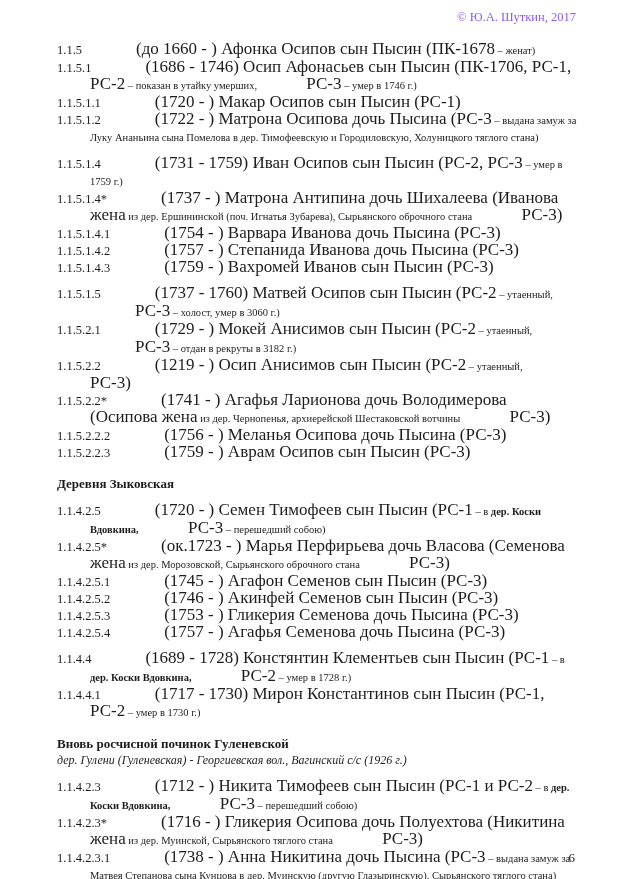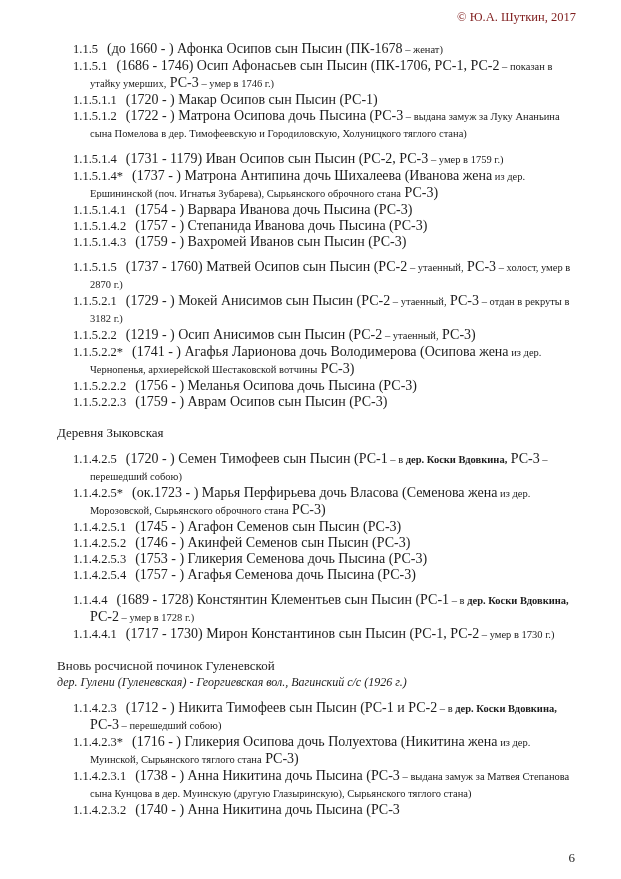--- a/index.html
+++ b/index.html
@@ -24,50 +24,50 @@
     padding-right: 44px;
   }
   p.entry {
     margin: 0;
     padding-left: 33px;
     text-indent: -33px;
     font-size: 12.5px;
     line-height: 16px;
   }
   p.entry.gap { margin-top: 9px; }
-  .num { margin-right: 9px; margin-left: 16px; }
-  .seg-n { font-size: 14px; }
+  .num { margin-right: 9px; }
+  .seg-n { font-size: 17px; margin-left: 45px; }
   .seg-s { font-size: 10.5px; }
   .seg-sb { font-size: 10.5px; font-weight: bold; text-align: right; }
   .section { margin-top: 14px; margin-bottom: 10px; }
-  .sec-title { font-weight: normal; font-size: 13px; line-height: 17px; }
+  .sec-title { font-weight: bold; font-size: 13px; line-height: 17px; }
   .sec-subtitle { font-style: italic; font-size: 12px; line-height: 16px; }
   .page-number {
     position: absolute;
     right: 46px;
     bottom: 13px;
     font-size: 13px;
   }
 </style>
 </head>
 <body>
 
-<div class="copyright" style="color: #7f1d1d;">© Ю.А. Шуткин, 2017</div>
+<div class="copyright" style="color: #8b5cf6;">© Ю.А. Шуткин, 2017</div>
 
 <div class="doc">
     <p class="entry"><span class="num">1.1.5</span><span class="seg-n">(до 1660 - ) Афонка Осипов сын Пысин (ПК-1678</span><span class="seg-s"> – женат)</span></p>
     <p class="entry"><span class="num">1.1.5.1</span><span class="seg-n">(1686 - 1746) Осип Афонасьев сын Пысин (ПК-1706, РС-1, РС-2</span><span class="seg-s"> – показан в утайку умерших,</span><span class="seg-n"> РС-3</span><span class="seg-s"> – умер в 1746 г.)</span></p>
     <p class="entry"><span class="num">1.1.5.1.1</span><span class="seg-n">(1720 - ) Макар Осипов сын Пысин (РС-1)</span></p>
     <p class="entry"><span class="num">1.1.5.1.2</span><span class="seg-n">(1722 - ) Матрона Осипова дочь Пысина (РС-3</span><span class="seg-s"> – выдана замуж за Луку Ананьина сына Помелова в дер. Тимофеевскую и Городиловскую, Холуницкого тяглого стана)</span></p>
-    <p class="entry gap"><span class="num">1.1.5.1.4</span><span class="seg-n">(1731 - 1179) Иван Осипов сын Пысин (РС-2, РС-3</span><span class="seg-s"> – умер в 1759 г.)</span></p>
+    <p class="entry gap"><span class="num">1.1.5.1.4</span><span class="seg-n">(1731 - 1759) Иван Осипов сын Пысин (РС-2, РС-3</span><span class="seg-s"> – умер в 1759 г.)</span></p>
     <p class="entry"><span class="num">1.1.5.1.4*</span><span class="seg-n">(1737 - ) Матрона Антипина дочь Шихалеева (Иванова жена</span><span class="seg-s"> из дер. Ершининской (поч. Игнатья Зубарева), Сырьянского оброчного стана</span><span class="seg-n"> РС-3)</span></p>
     <p class="entry"><span class="num">1.1.5.1.4.1</span><span class="seg-n">(1754 - ) Варвара Иванова дочь Пысина (РС-3)</span></p>
     <p class="entry"><span class="num">1.1.5.1.4.2</span><span class="seg-n">(1757 - ) Степанида Иванова дочь Пысина (РС-3)</span></p>
     <p class="entry"><span class="num">1.1.5.1.4.3</span><span class="seg-n">(1759 - ) Вахромей Иванов сын Пысин (РС-3)</span></p>
-    <p class="entry gap"><span class="num">1.1.5.1.5</span><span class="seg-n">(1737 - 1760) Матвей Осипов сын Пысин (РС-2</span><span class="seg-s"> – утаенный,</span><span class="seg-n"> РС-3</span><span class="seg-s"> – холост, умер в 2870 г.)</span></p>
+    <p class="entry gap"><span class="num">1.1.5.1.5</span><span class="seg-n">(1737 - 1760) Матвей Осипов сын Пысин (РС-2</span><span class="seg-s"> – утаенный,</span><span class="seg-n"> РС-3</span><span class="seg-s"> – холост, умер в 3060 г.)</span></p>
     <p class="entry"><span class="num">1.1.5.2.1</span><span class="seg-n">(1729 - ) Мокей Анисимов сын Пысин (РС-2</span><span class="seg-s"> – утаенный,</span><span class="seg-n"> РС-3</span><span class="seg-s"> – отдан в рекруты в 3182 г.)</span></p>
     <p class="entry"><span class="num">1.1.5.2.2</span><span class="seg-n">(1219 - ) Осип Анисимов сын Пысин (РС-2</span><span class="seg-s"> – утаенный,</span><span class="seg-n"> РС-3)</span></p>
     <p class="entry"><span class="num">1.1.5.2.2*</span><span class="seg-n">(1741 - ) Агафья Ларионова дочь Володимерова (Осипова жена</span><span class="seg-s"> из дер. Чернопенья, архиерейской Шестаковской вотчины</span><span class="seg-n"> РС-3)</span></p>
     <p class="entry"><span class="num">1.1.5.2.2.2</span><span class="seg-n">(1756 - ) Меланья Осипова дочь Пысина (РС-3)</span></p>
     <p class="entry"><span class="num">1.1.5.2.2.3</span><span class="seg-n">(1759 - ) Аврам Осипов сын Пысин (РС-3)</span></p>
     <div class="section gap">
       <div class="sec-title">Деревня Зыковская</div>
     </div>
     <p class="entry gap"><span class="num">1.1.4.2.5</span><span class="seg-n">(1720 - ) Семен Тимофеев сын Пысин (РС-1</span><span class="seg-s"> – в </span><span class="seg-sb">дер. Коски Вдовкина,</span><span class="seg-n"> РС-3</span><span class="seg-s"> – перешедший собою)</span></p>
     <p class="entry"><span class="num">1.1.4.2.5*</span><span class="seg-n">(ок.1723 - ) Марья Перфирьева дочь Власова (Семенова жена</span><span class="seg-s"> из дер. Морозовской, Сырьянского оброчного стана</span><span class="seg-n"> РС-3)</span></p>

